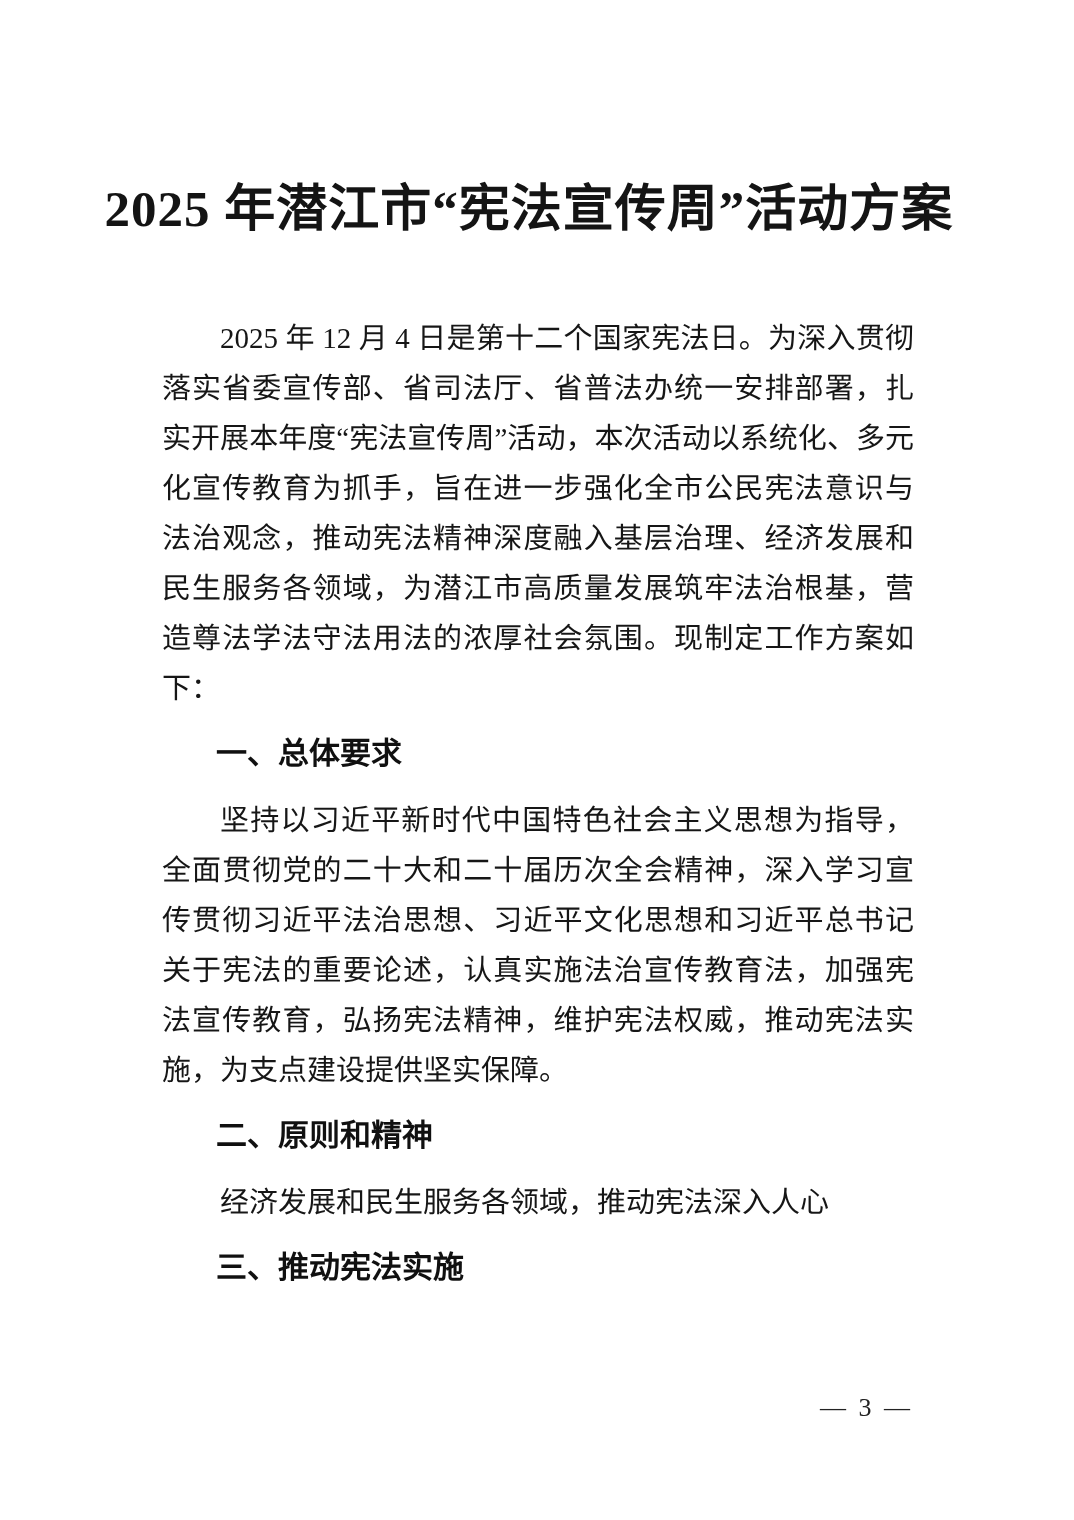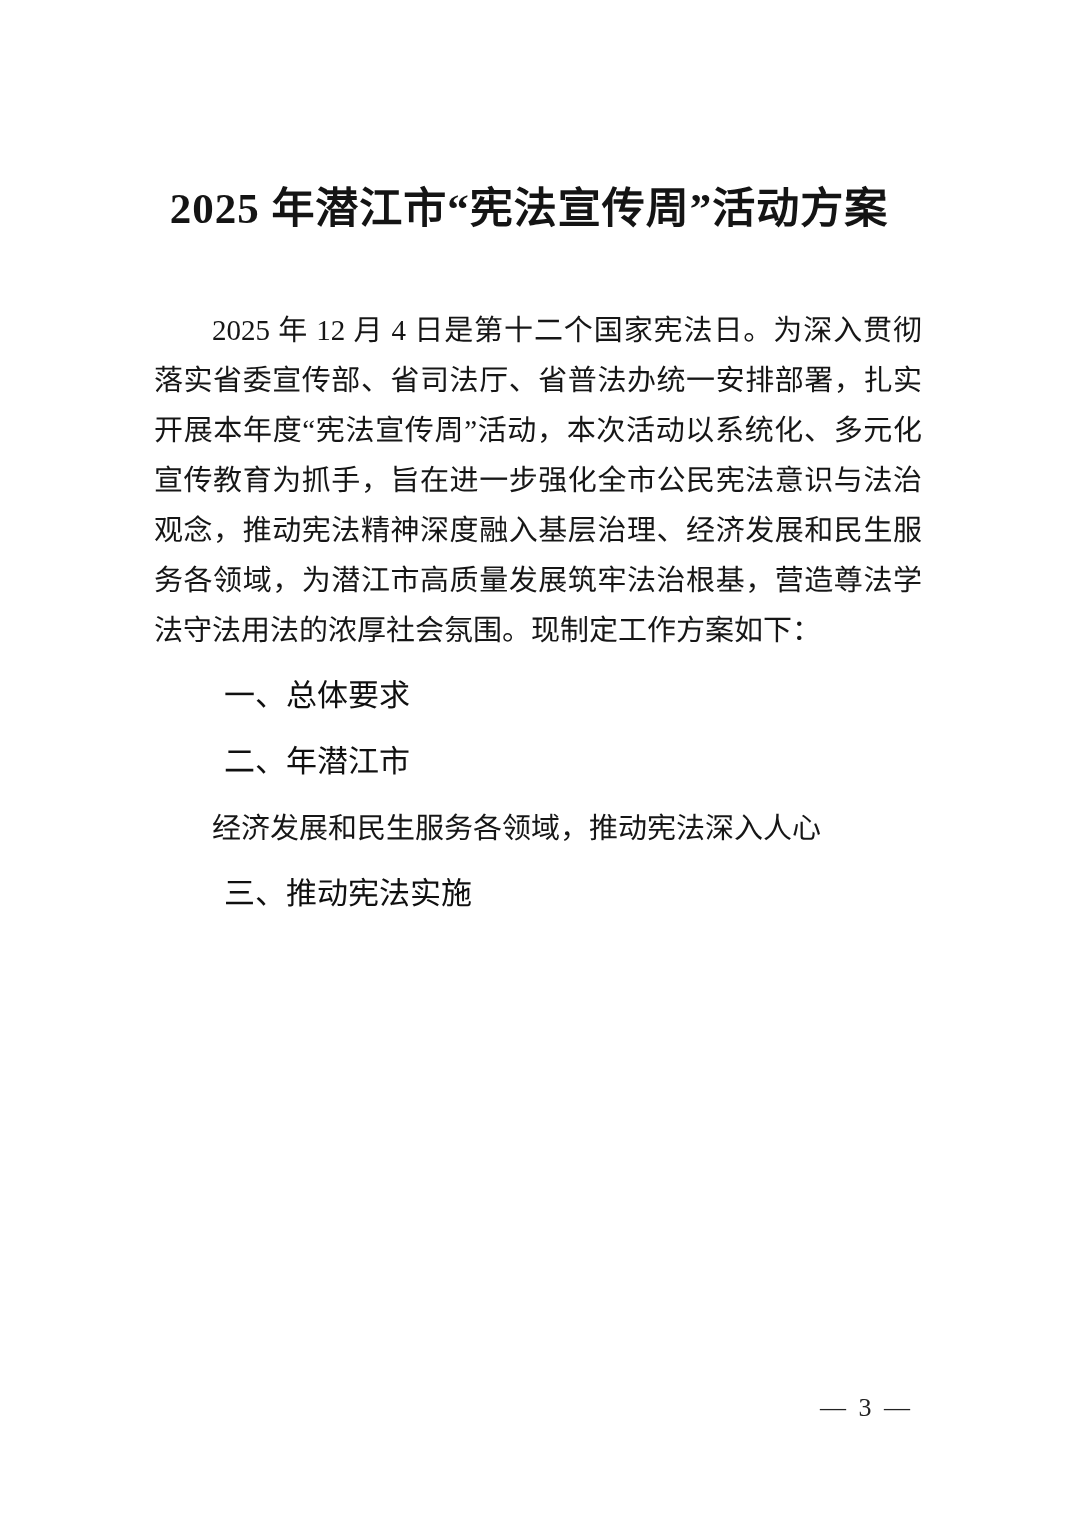--- a/index.html
+++ b/index.html
@@ -17,45 +17,45 @@
   }
   .doc-title {
     position: absolute;
     top: 180px;
     left: 0;
     right: 16px;
     margin: 0;
     text-align: center;
     font-family: "Liberation Serif", "DejaVu Serif", serif;
     font-weight: bold;
-    font-size: 43px;
+    font-size: 51px;
     line-height: 58px;
     letter-spacing: 1px;
   }
   .content {
     position: absolute;
     left: 146px;
     top: 297px;
     width: 784px;
   }
   .para {
-    margin: 8px;
+    margin: 16px;
     font-family: "Liberation Serif", "DejaVu Serif", serif;
     font-size: 29px;
     line-height: 50px;
     text-align: justify;
     text-justify: inter-ideograph;
     text-indent: 2em;
     word-break: break-all;
     color: #161616;
   }
   .heading {
-    margin: 16px;
+    margin: 8px;
     font-family: "Liberation Sans", "DejaVu Sans", sans-serif;
-    font-weight: normal;
+    font-weight: bold;
     font-size: 31px;
     line-height: 50px;
     text-indent: 2em;
     color: #101010;
   }
   .footer-page-number {
     position: absolute;
     top: 1392px;
     left: 820px;
     font-family: "Liberation Serif", "DejaVu Serif", serif;
@@ -71,22 +71,23 @@
 <div class="page">
 
   <h1 class="doc-title">2025 年潜江市“宪法宣传周”活动方案</h1>
 
   <div class="content">
 
     <p class="para">2025 年 12 月 4 日是第十二个国家宪法日。为深入贯彻落实省委宣传部、省司法厅、省普法办统一安排部署，扎实开展本年度“宪法宣传周”活动，本次活动以系统化、多元化宣传教育为抓手，旨在进一步强化全市公民宪法意识与法治观念，推动宪法精神深度融入基层治理、经济发展和民生服务各领域，为潜江市高质量发展筑牢法治根基，营造尊法学法守法用法的浓厚社会氛围。现制定工作方案如下：</p>
 
     <h2 class="heading">一、总体要求</h2>
 
+    <p class="para">坚持以习近平新时代中国特色社会主义思想为指导，全面贯彻党的二十大和二十届历次全会精神，深入学习宣传贯彻习近平法治思想、习近平文化思想和习近平总书记关于宪法的重要论述，认真实施法治宣传教育法，加强宪法宣传教育，弘扬宪法精神，维护宪法权威，推动宪法实施，为支点建设提供坚实保障。</p>
 
-    <h2 class="heading">二、年潜江市</h2>
+    <h2 class="heading">二、原则和精神</h2>
 
     <p class="para">经济发展和民生服务各领域，推动宪法深入人心</p>
 
     <h2 class="heading">三、推动宪法实施</h2>
 
 
   </div>
 
   <div class="footer-page-number">— 3 —</div>
 

